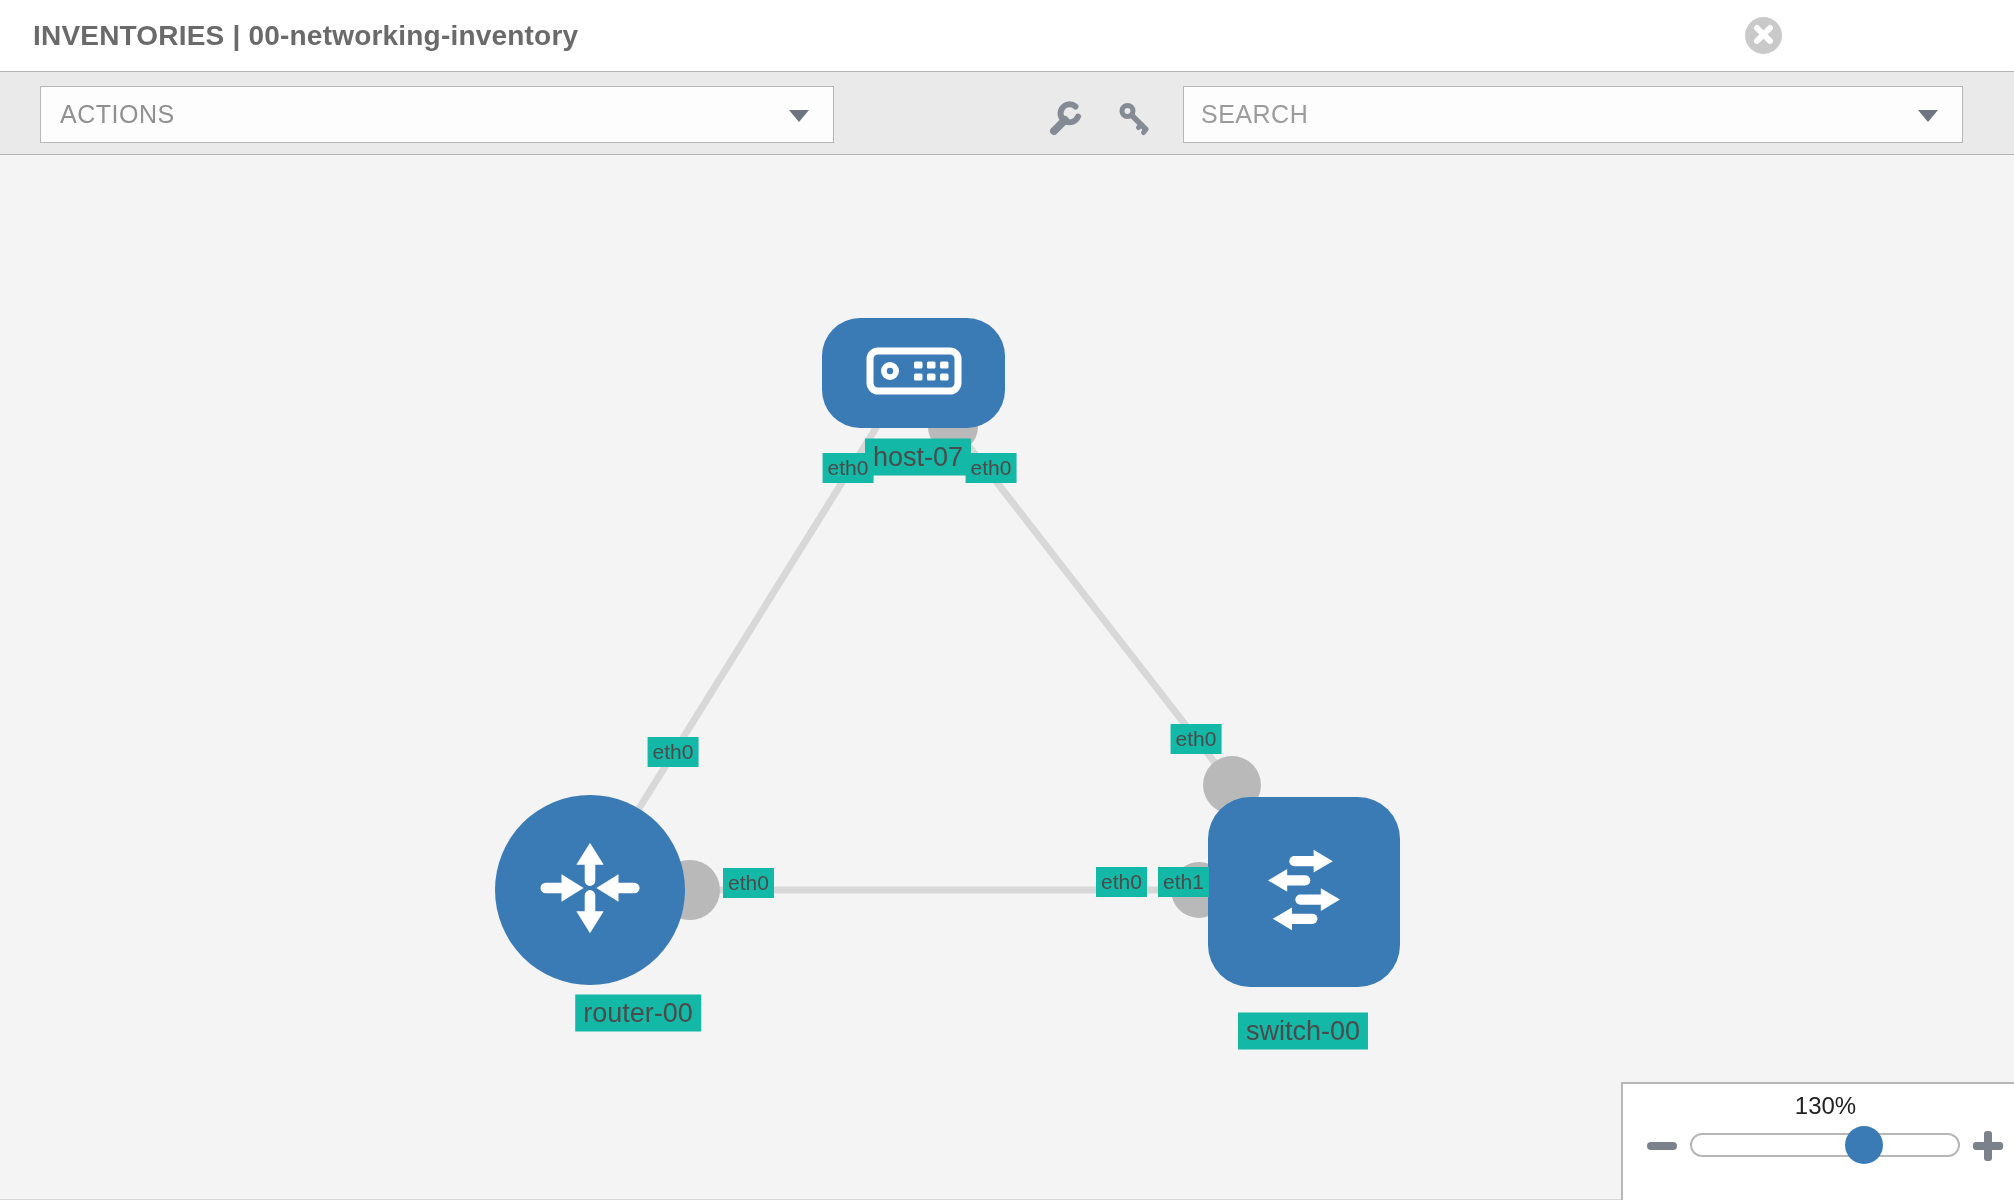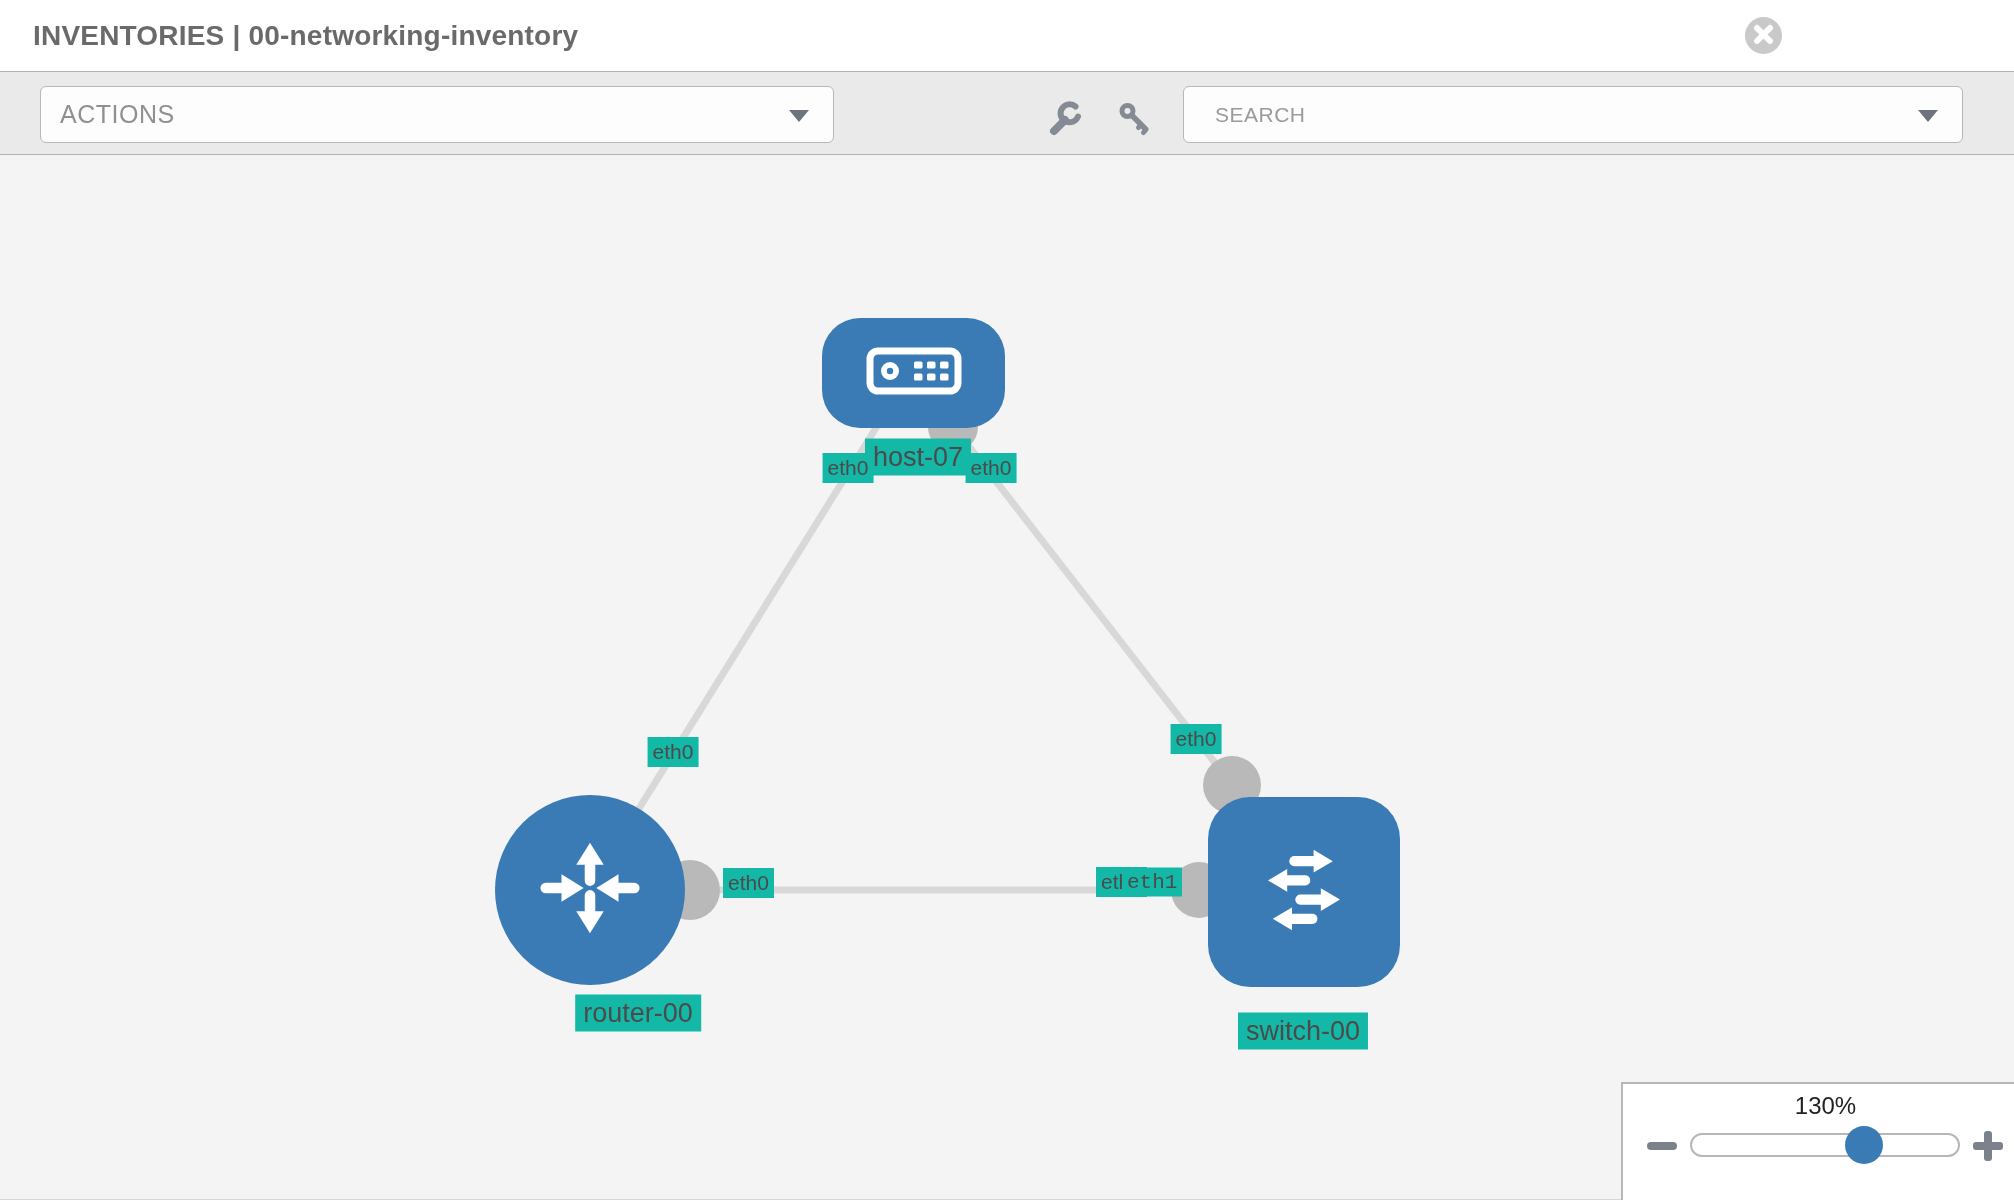--- a/index.html
+++ b/index.html
@@ -24,36 +24,36 @@
     display:flex; align-items:center; justify-content:center;
   }
 
   
   .toolbar {
     position:absolute; left:0; top:71px; width:2014px; height:84px;
     background:#eaeaea; border-top:1px solid #b3b3b3; border-bottom:1px solid #b3b3b3;
   }
   .dd-box {
     position:absolute; top:14px; height:57px; background:#fdfdfd;
-    border:1px solid #b7b7b7; border-radius:6px;
+    border:1px solid #b7b7b7; border-radius:0;
     display:flex; align-items:center; cursor:pointer;
   }
   .actions-box { left:40px; width:794px; }
   .search-box  { left:1183px; width:780px; }
   .dd-label {
     padding-left:19px; font-size:25px; color:#909090; letter-spacing:0.5px;
   }
   .caret {
     position:absolute; right:24px; top:50%; margin-top:-5px;
     width:0; height:0; border-left:10px solid transparent;
     border-right:10px solid transparent; border-top:12px solid #6d7480;
   }
   .search-input {
     width:690px; height:100%; border:none; outline:none; background:transparent;
-    padding-left:31px; font-size:21px; color:#701a75;
+    padding-left:17px; font-size:25px; color:#701a75;
     font-family:"Liberation Sans", sans-serif; letter-spacing:0.5px;
   }
   .search-input::placeholder { color:#9b9b9b; opacity:1; }
   .tool-icon-btn {
     position:absolute; top:26px; width:44px; height:44px; border:none;
     background:transparent; cursor:pointer; display:flex;
     align-items:center; justify-content:center;
   }
   .wrench-btn { left:1043px; }
   .key-btn    { left:1113px; }
@@ -236,21 +236,21 @@
     <span class="lbl node-lbl" style="left:918px; top:302px;">host-07</span>
     <span class="lbl node-lbl" style="left:610px; top:858px;margin-left:28px;">router-00</span>
     <span class="lbl node-lbl" style="left:1303px; top:860px;margin-top:16px;">switch-00</span>
 
     <span class="lbl eth-lbl" style="left:848px; top:313px;">eth0</span>
     <span class="lbl eth-lbl" style="left:991px; top:313px;">eth0</span>
     <span class="lbl eth-lbl" style="left:673px; top:597px;">eth0</span>
     <span class="lbl eth-lbl" style="left:1196px; top:584px;">eth0</span>
     <span class="lbl eth-lbl eth-lbl-anchored" style="left:723px; top:728px;">eth0</span>
     <span class="lbl eth-lbl eth-lbl-anchored" style="left:1096px; top:727px;">eth0</span>
-    <span class="lbl eth-lbl eth-lbl-anchored eth-top" style="left:1122px; top:727px;font-family:Liberation Mono, monospace;">eth1</span>
+    <span class="lbl eth-lbl eth-lbl-anchored eth-top" style="left:1158px; top:727px;">eth1</span>
   </div>
 
   <div class="zoom-panel">
     <div class="zoom-value">130%</div>
     <button class="zoom-minus">
       <span class="minus-bar"></span>
     </button>
     <div class="zoom-track"></div>
     <div class="zoom-knob"></div>
     <button class="zoom-plus">

